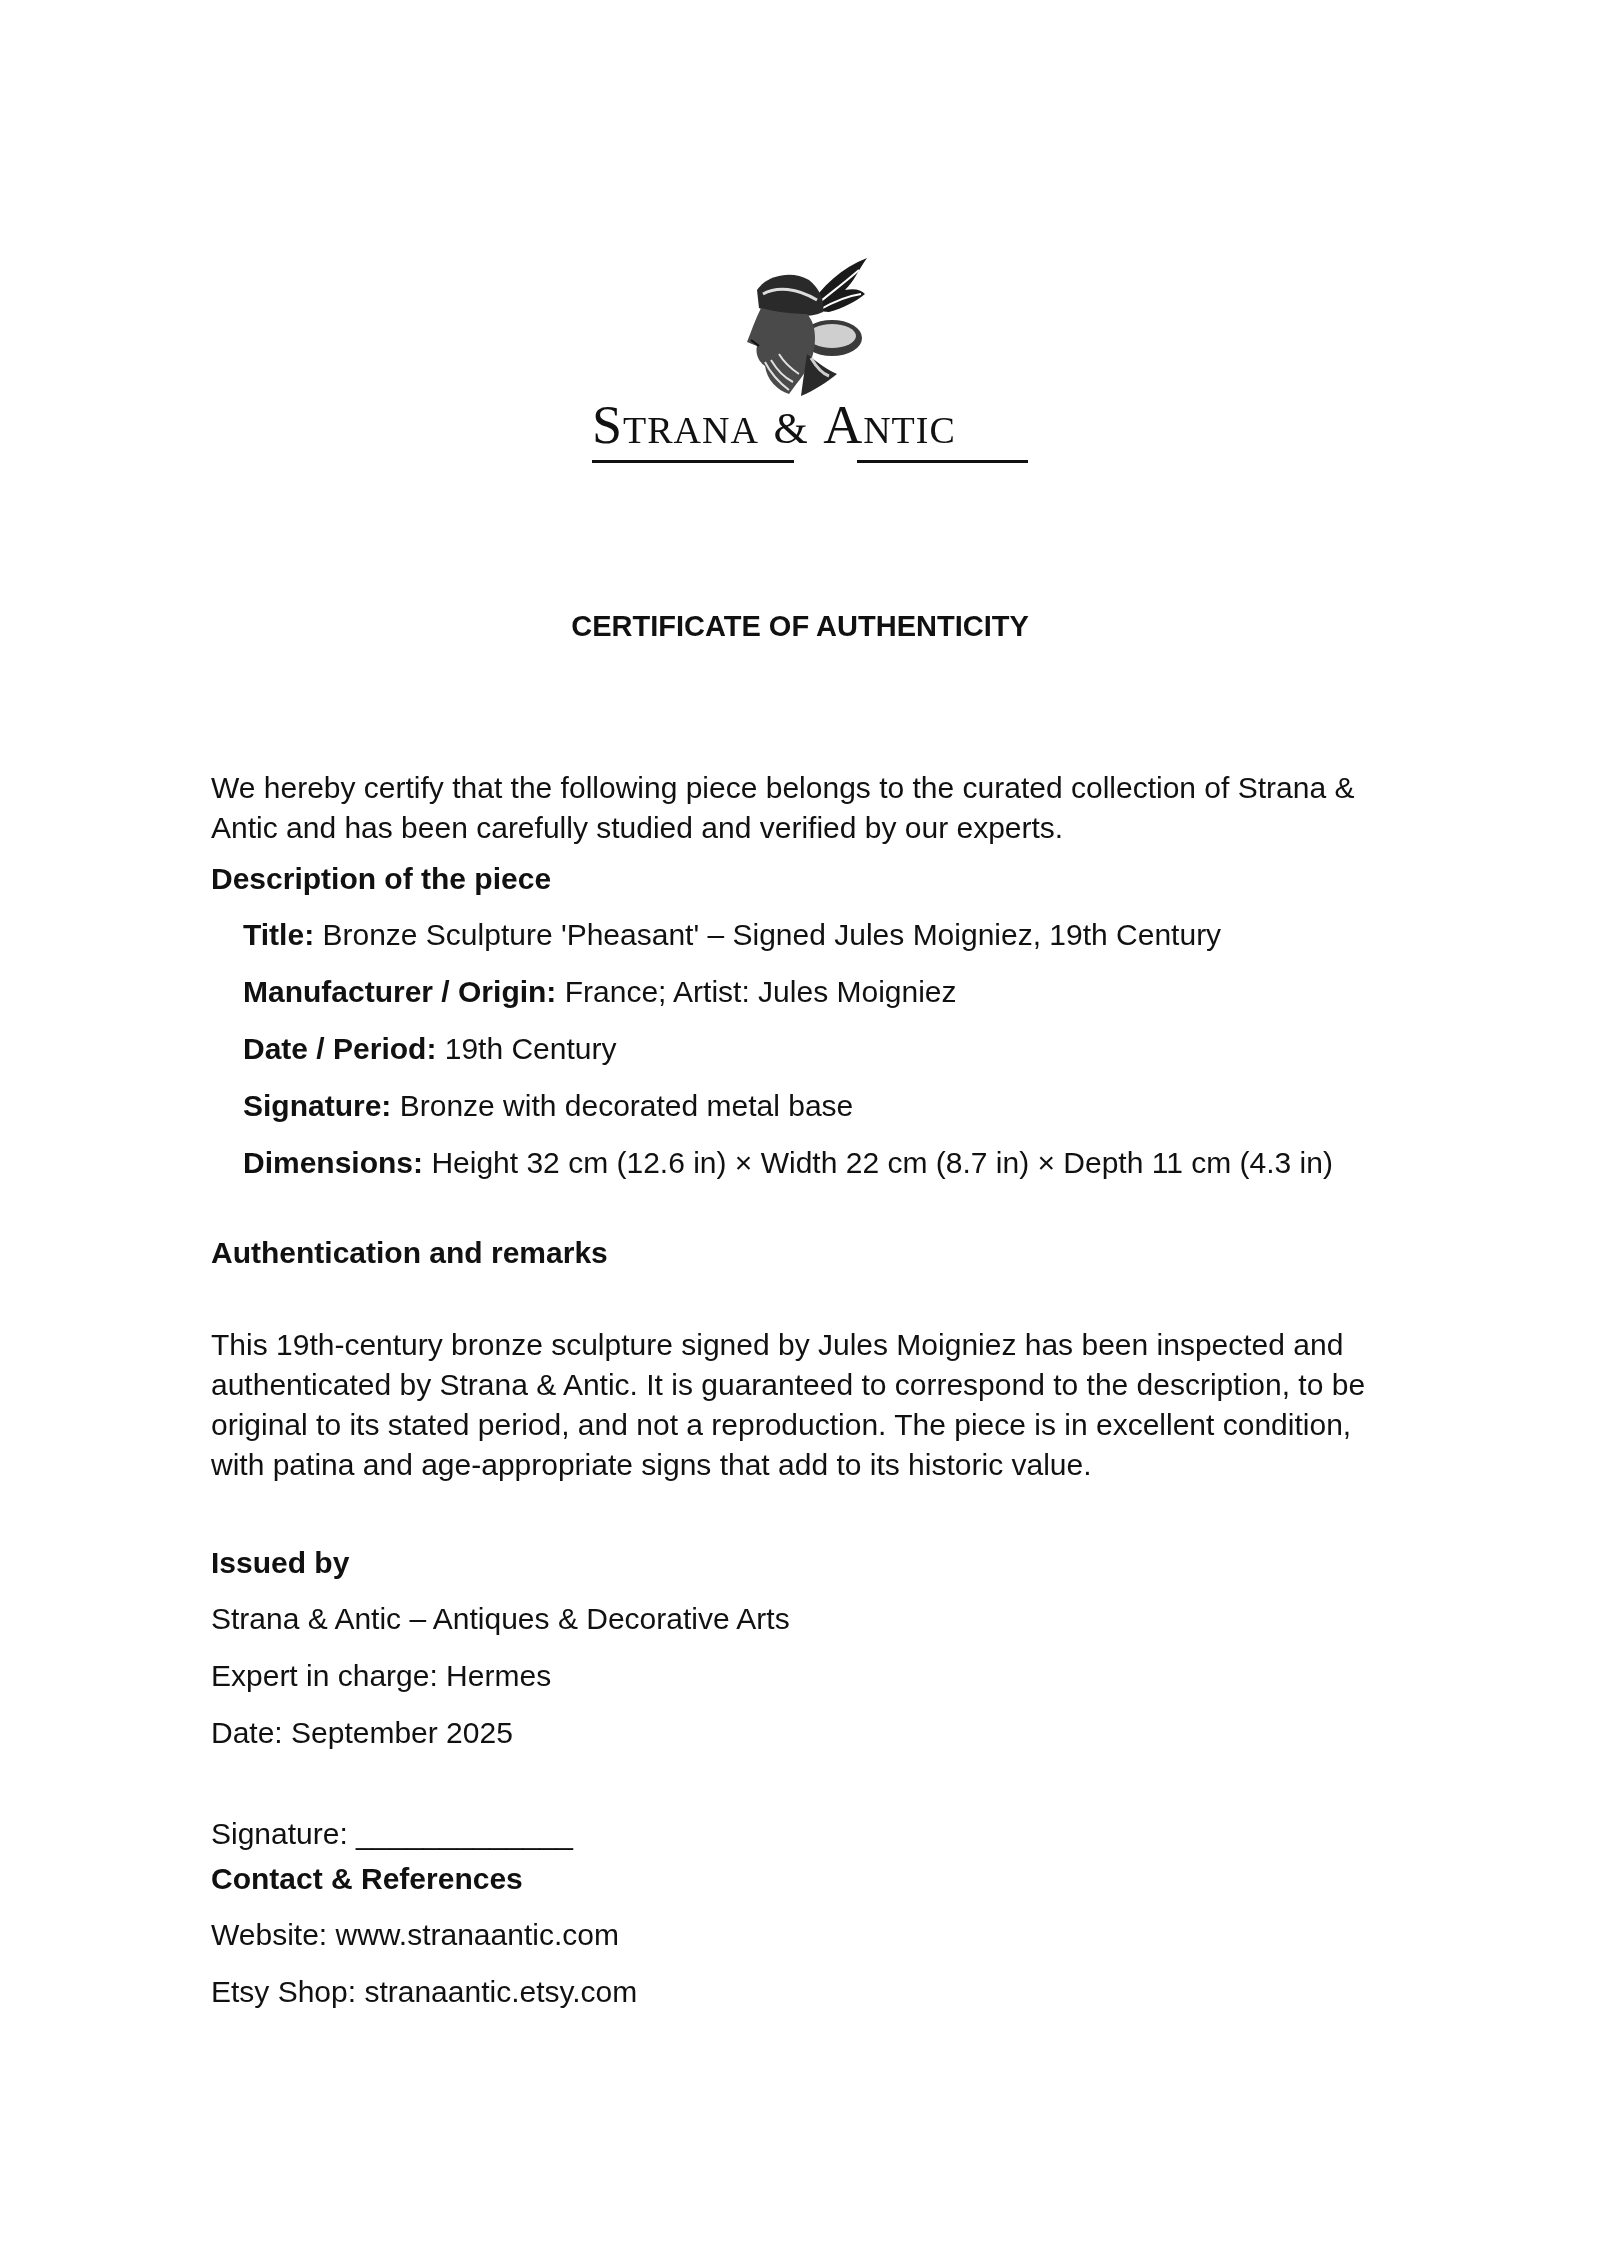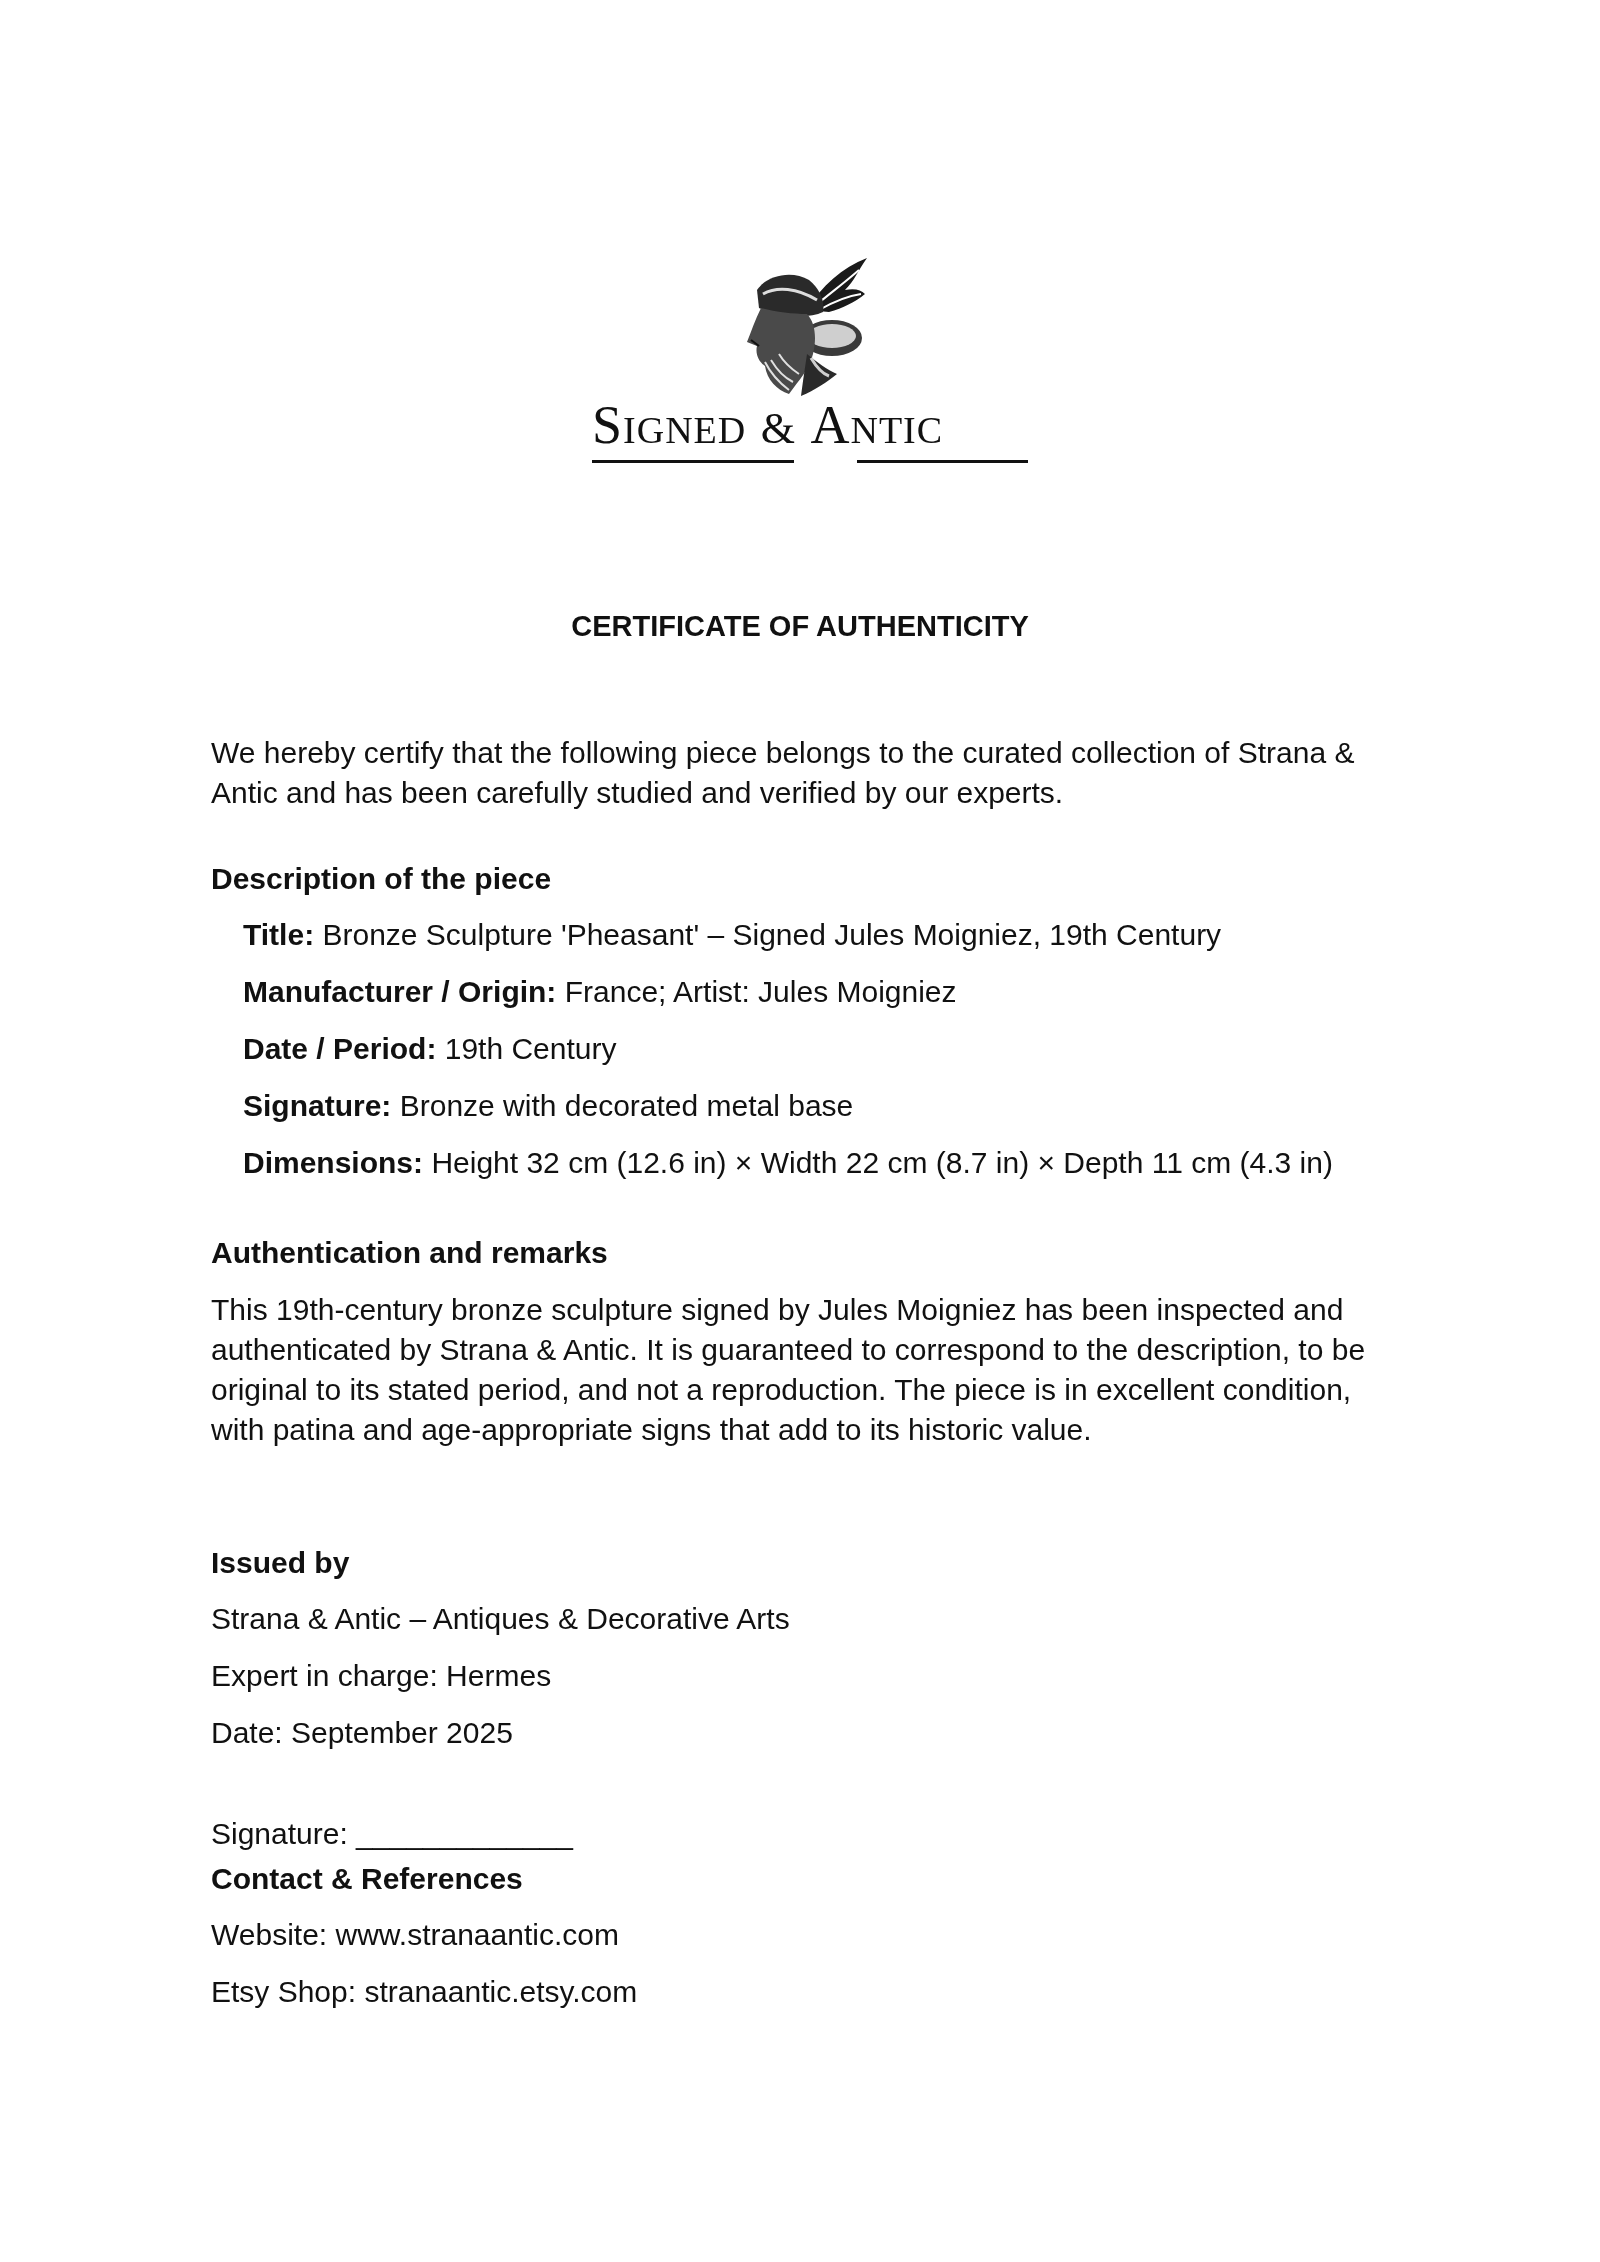--- a/index.html
+++ b/index.html
@@ -19,21 +19,21 @@
     .logo-word .w { display: inline-block; }
     .logo-word .small { font-size: 44px; }
     .logo-line { position: absolute; top: 210px; height: 3px; background: #111; }
     .logo-line.l { left: 0; width: 202px; }
     .logo-line.r { left: 265px; width: 171px; }
 
     .title {
       position: absolute; top: 610px; left: 0; width: 1600px; text-align: center;
       font-weight: bold; font-size: 29px; letter-spacing: 0px;
     }
-    .content { position: absolute; left: 211px; width: 1200px; font-size: 30px; line-height: 40px; }
+    .content { position: absolute; left: 211px; width: 1200px; font-size: 30px; line-height: 40px; margin-top: 35px; }
     .h { font-weight: bold; }
     .row { position: absolute; left: 211px; font-size: 30px; white-space: nowrap; }
     .row b { font-weight: bold; margin-left: 32px; }
   </style>
 </head>
 <body>
 
 <div class="logo">
   <svg class="logo-emblem" viewBox="0 0 135 150">
 
@@ -48,21 +48,21 @@
 
     <path d="M24 58 C18 70 14 82 10 92 L20 96 C18 104 22 112 28 116 C30 130 40 140 52 144 C62 130 72 120 76 104 C80 88 78 72 70 64 C56 64 38 62 24 58 Z" fill="#4a4a4a"></path>
     <path d="M14 90 L22 96" stroke="#111" stroke-width="2"></path>
 
     <path d="M28 112 C34 124 44 134 52 140 M34 110 C40 120 48 128 56 132 M42 104 C48 114 56 120 62 124" stroke="#e0e0e0" stroke-width="2" fill="none"></path>
 
     <path d="M70 104 C80 112 90 120 100 124 C90 132 78 140 64 146 C66 130 68 118 70 104 Z" fill="#2a2a2a"></path>
     <path d="M74 108 C80 118 86 124 92 126" stroke="#cfcfcf" stroke-width="3" fill="none"></path>
   </svg>
   <div class="logo-word">
-    <span class="w" style="font-variant: small-caps;">Signed</span>
+    <span class="w" style="font-variant: small-caps;">Strana</span>
     <span class="w small">&amp;</span>
     <span class="w" style="font-variant: small-caps;">Antic</span>
   </div>
   <div class="logo-line l"></div>
   <div class="logo-line r"></div>
 </div>
 
 <div class="title">CERTIFICATE OF AUTHENTICITY</div>
 
 <div class="content" style="top:733px; width:1150px;">We hereby certify that the following piece belongs to the curated collection of Strana &amp; Antic and has been carefully studied and verified by our experts.</div>

